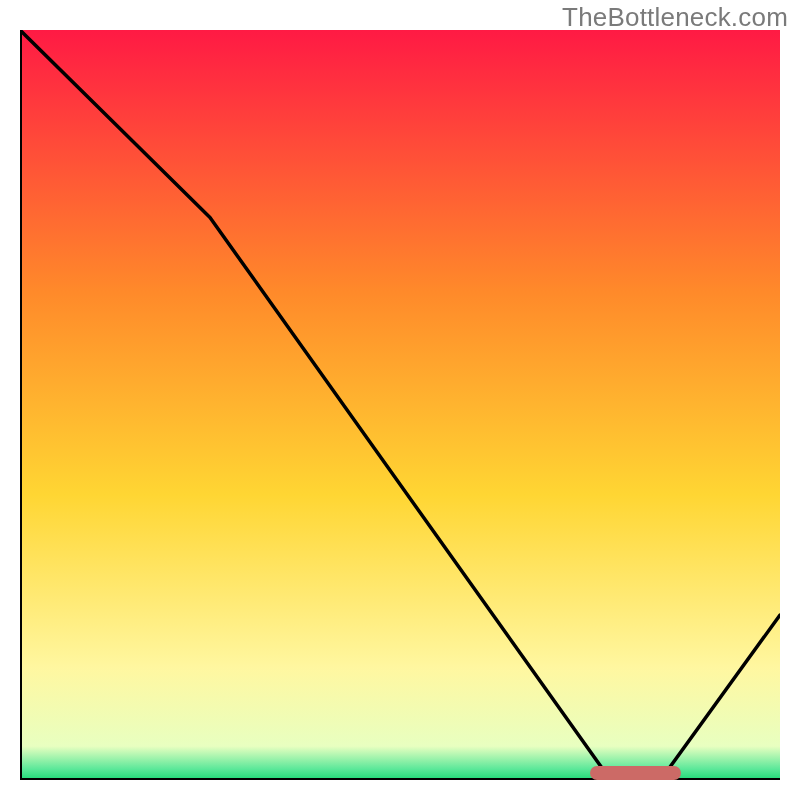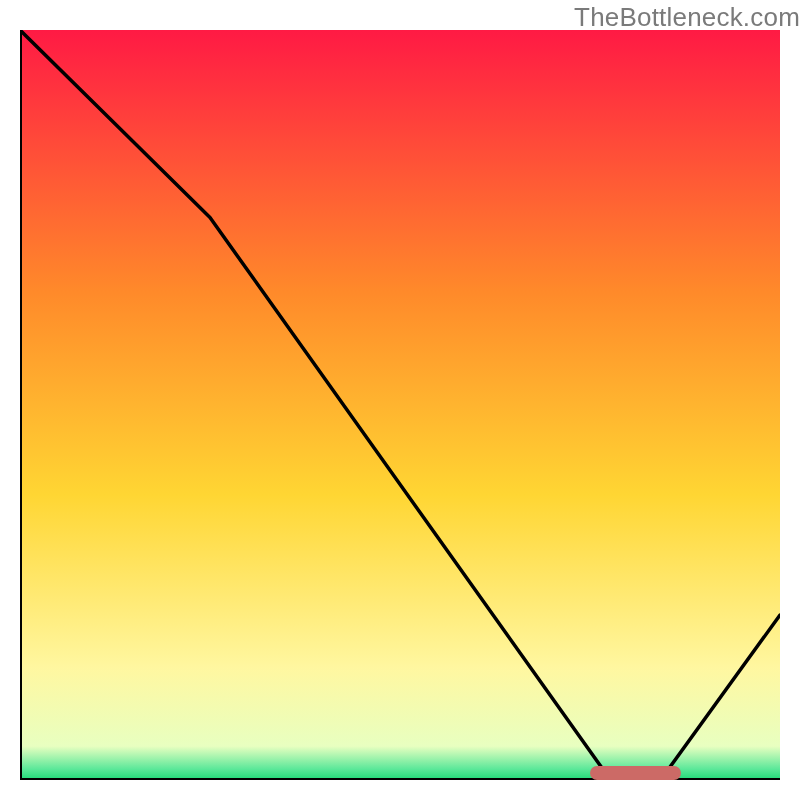--- a/index.html
+++ b/index.html
@@ -12,21 +12,21 @@
     overflow: hidden;
   }
   .root {
     position: relative;
     width: 800px;
     height: 800px;
   }
   .watermark {
     position: absolute;
     top: 2px;
-    right: 0;
+    right: 12px;
     font-size: 26px;
     color: #7a7a7a;
     font-weight: 400;
     letter-spacing: 0.2px;
     user-select: none;
   }
   .plot {
     position: absolute;
     left: 20px;
     top: 30px;

